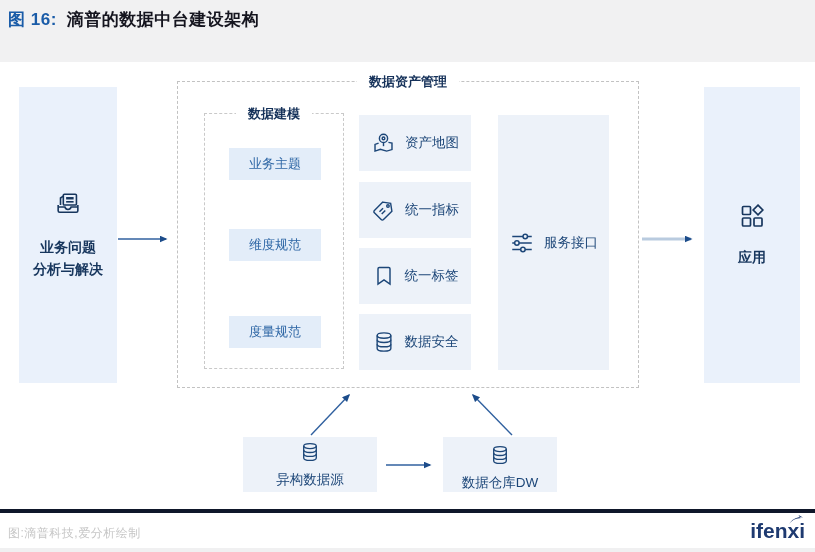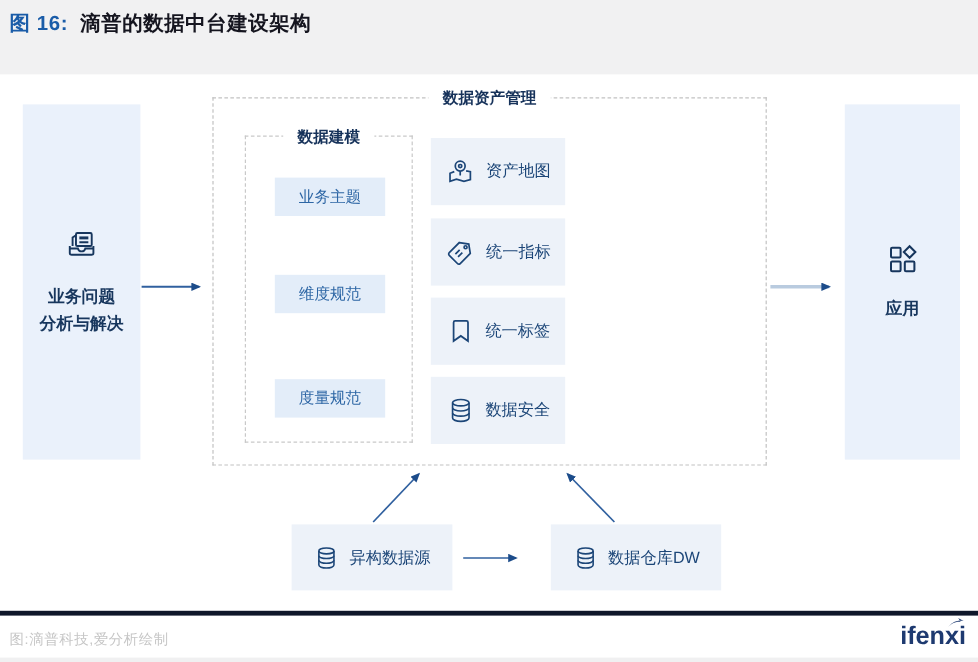--- a/index.html
+++ b/index.html
@@ -48,21 +48,21 @@
     display:flex; align-items:center; justify-content:center; gap:9px;
   }
   .service-box {
     position:absolute; left:320px; top:33px; width:111px; height:255px;
     background:#EDF2F9; color:#1C4678; font-size:13.5px;
     display:flex; align-items:center; justify-content:center; gap:9px;
   }
   .bottom-box {
     position:absolute; top:375px; height:55px;
     background:#EDF2F9; color:#1C4678; font-size:13.5px;
-    display:flex; align-items:center; justify-content:center; gap:8px;
+    display:flex; align-items:center; justify-content:center; gap:8px;flex-direction:column;
   }
   .arrow-layer { position:absolute; left:0; top:0; pointer-events:none; }
 
   .footer {
     position:absolute; top:509px; left:0; width:815px; height:43px;
     background:#FFFFFF; border-top:4px solid #0f172a;
   }
   .footer-strip { position:absolute; bottom:0; left:0; width:815px; height:4px; background:#F0F0F1; }
   .source-note { position:absolute; left:8px; top:12px; font-size:12px; color:#C6C6C6; letter-spacing:.5px; }
   .logo { position:absolute; right:10px; top:6px; font-size:21px; font-weight:bold; color:#1E3A70; }
@@ -140,20 +140,31 @@
         <svg class="icn" width="24" height="24" viewBox="0 0 28 28" fill="none" stroke="#1C4678" stroke-width="1.6">
           <ellipse cx="14" cy="6.5" rx="8" ry="3.1"></ellipse>
           <path d="M6 6.5 V21.5 c0 1.7 3.6 3.1 8 3.1 s8 -1.4 8 -3.1 V6.5"></path>
           <path d="M6 11.5 c0 1.7 3.6 3.1 8 3.1 s8 -1.4 8 -3.1"></path>
           <path d="M6 16.5 c0 1.7 3.6 3.1 8 3.1 s8 -1.4 8 -3.1"></path>
         </svg>
       </span>
       <span>数据安全</span>
     </div>
 
+    <div class="service-box">
+      <span>
+        <svg class="icn" width="26" height="26" viewBox="0 0 28 28" fill="none" stroke="#1C4678" stroke-width="1.6">
+          <path d="M3.5 7 H24.5 M3.5 14 H24.5 M3.5 21 H24.5"></path>
+          <circle cx="17.5" cy="7" r="2.4" fill="#EDF2F9"></circle>
+          <circle cx="8.5" cy="14" r="2.4" fill="#EDF2F9"></circle>
+          <circle cx="15" cy="21" r="2.4" fill="#EDF2F9"></circle>
+        </svg>
+      </span>
+      <span>服务接口</span>
+    </div>
   </div>
 
   <div class="tallbox" style="left:704px; width:96px;">
     <span class="icn">
       <svg class="icn" width="28" height="28" viewBox="0 0 28 28" fill="none" stroke="#17365D" stroke-width="1.7">
         <rect x="4.5" y="4.5" width="8" height="8" rx="1"></rect>
         <rect x="4.5" y="16" width="8" height="8" rx="1"></rect>
         <rect x="16" y="16" width="8" height="8" rx="1"></rect>
         <path d="M20 3.2 L24.8 8 L20 12.8 L15.2 8 Z"></path>
       </svg>
@@ -166,21 +177,21 @@
       <svg class="icn" width="22" height="22" viewBox="0 0 28 28" fill="none" stroke="#1C4678" stroke-width="1.7">
         <ellipse cx="14" cy="6.5" rx="8" ry="3.1"></ellipse>
         <path d="M6 6.5 V21.5 c0 1.7 3.6 3.1 8 3.1 s8 -1.4 8 -3.1 V6.5"></path>
         <path d="M6 11.5 c0 1.7 3.6 3.1 8 3.1 s8 -1.4 8 -3.1"></path>
         <path d="M6 16.5 c0 1.7 3.6 3.1 8 3.1 s8 -1.4 8 -3.1"></path>
       </svg>
     </span>
     <span>异构数据源</span>
   </div>
 
-  <div class="bottom-box" style="left:459px; width:142px;">
+  <div class="bottom-box" style="left:443px; width:114px;justify-content:flex-end;">
     <span>
       <svg class="icn" width="22" height="22" viewBox="0 0 28 28" fill="none" stroke="#1C4678" stroke-width="1.7">
         <ellipse cx="14" cy="6.5" rx="8" ry="3.1"></ellipse>
         <path d="M6 6.5 V21.5 c0 1.7 3.6 3.1 8 3.1 s8 -1.4 8 -3.1 V6.5"></path>
         <path d="M6 11.5 c0 1.7 3.6 3.1 8 3.1 s8 -1.4 8 -3.1"></path>
         <path d="M6 16.5 c0 1.7 3.6 3.1 8 3.1 s8 -1.4 8 -3.1"></path>
       </svg>
     </span>
     <span>数据仓库DW</span>
   </div>

